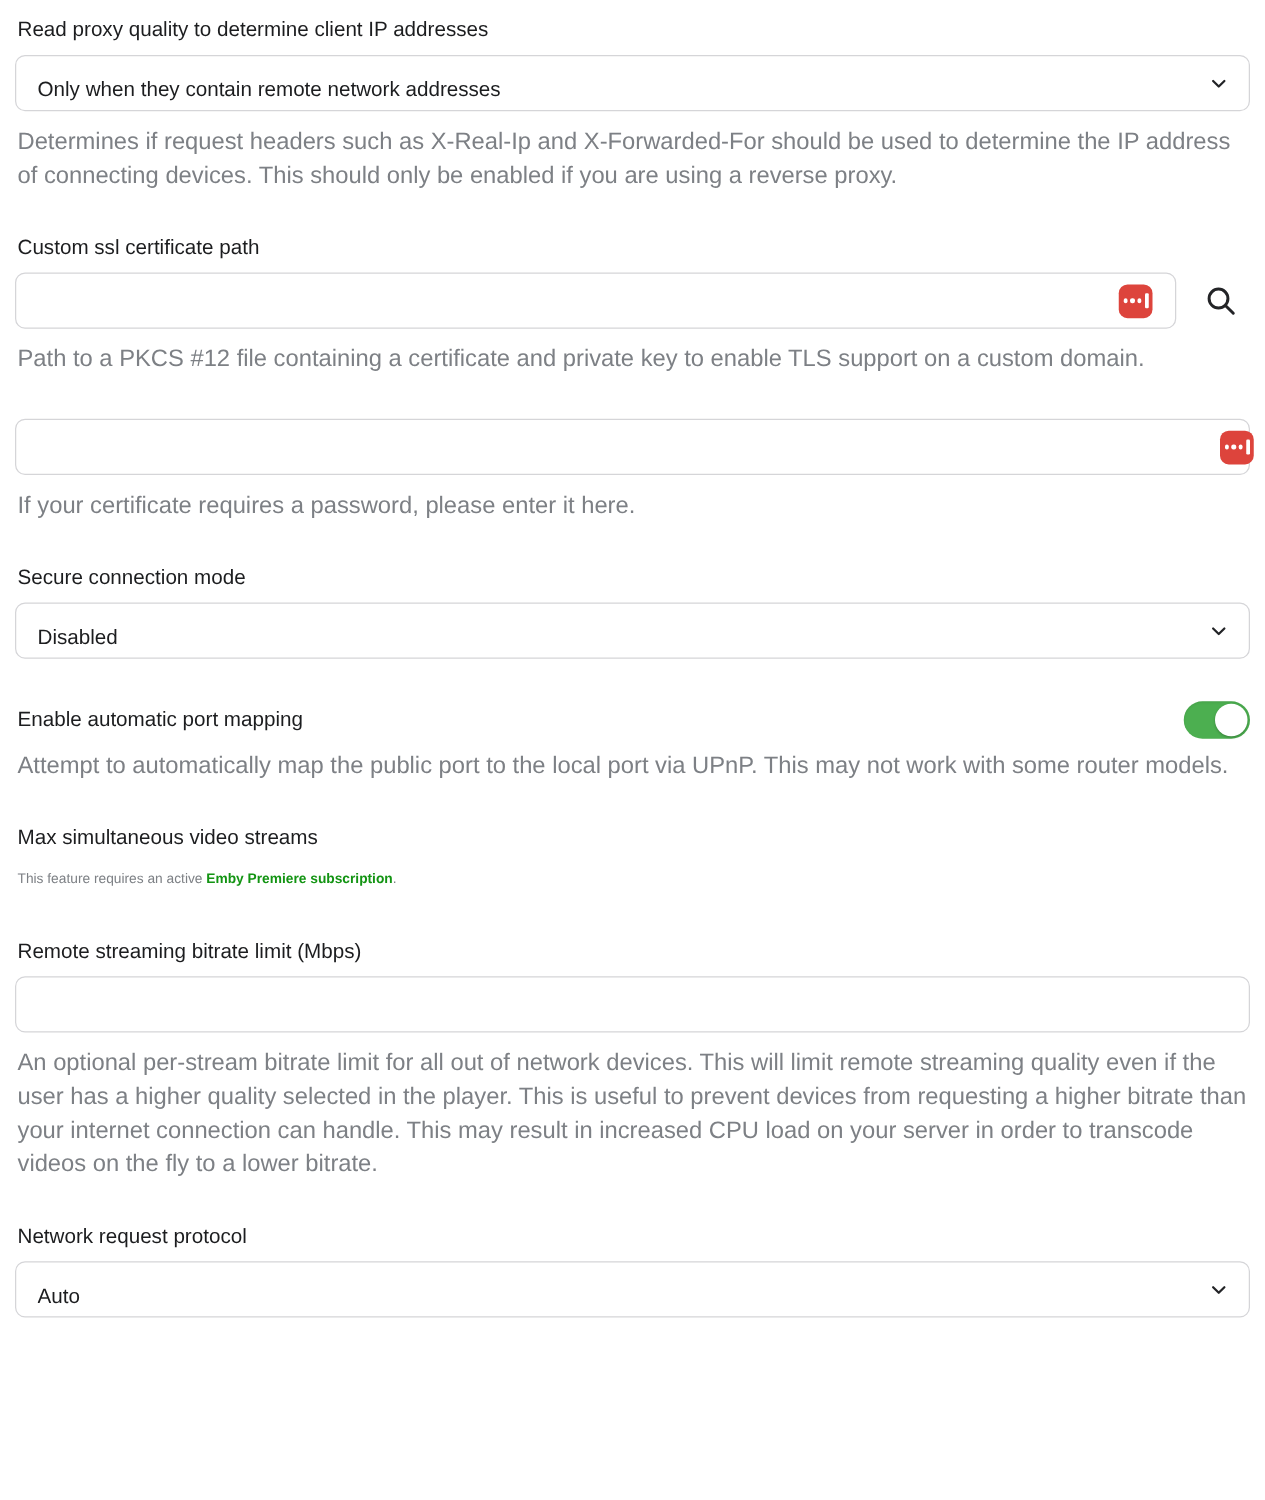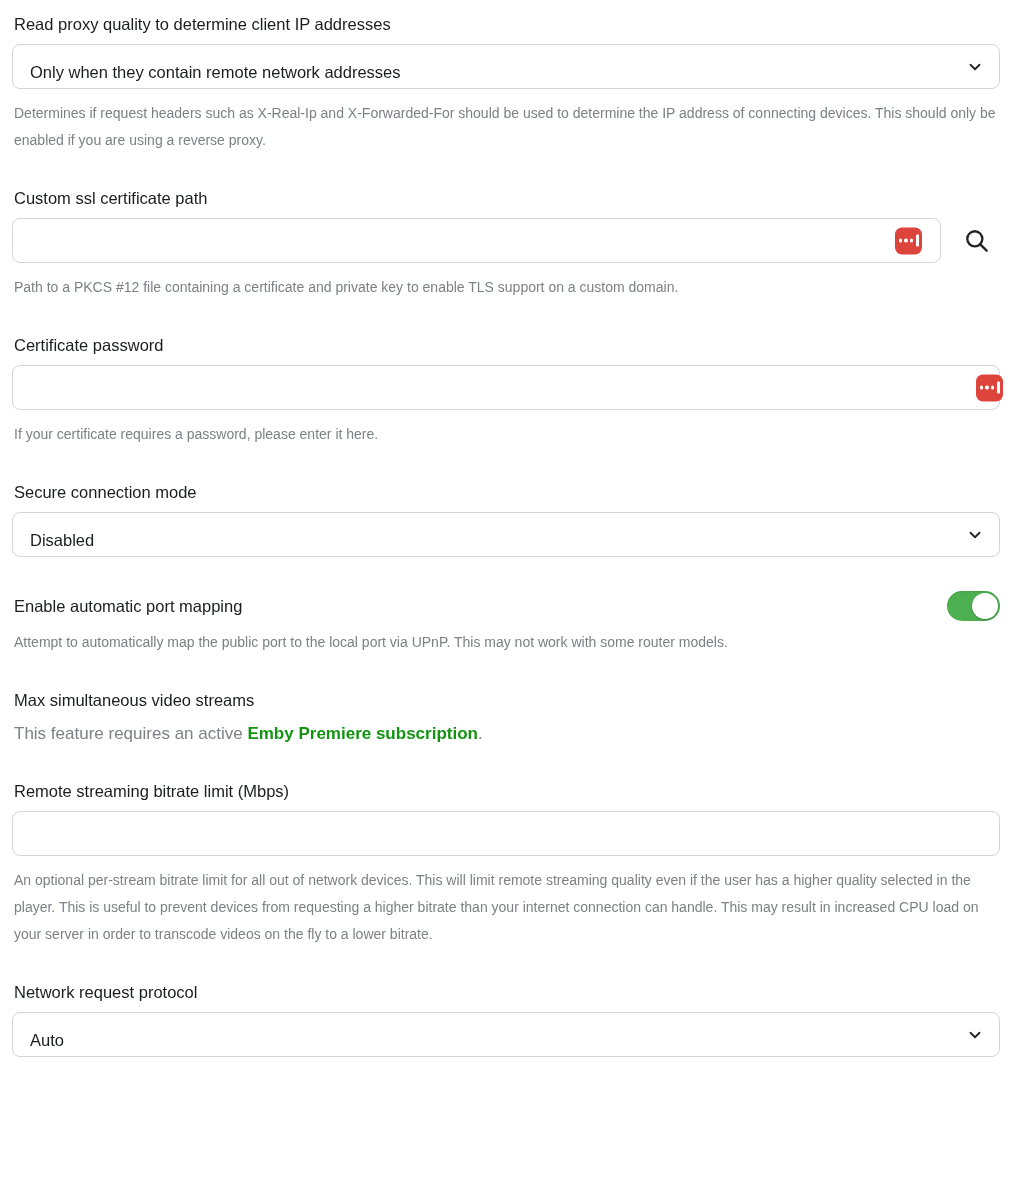--- a/index.html
+++ b/index.html
@@ -80,29 +80,29 @@
     padding: 0;
     margin: 0 10px 0 21px;
     width: 28px; height: 28px;
     cursor: pointer;
     display: flex;
     align-items: center;
     justify-content: center;
     flex: none;
   }
   .help {
-    font-size: 14px;
+    font-size: 19px;
     line-height: 27px;
     color: #7d8085;
     margin-top: 11px;
     margin-left: 2px;
   }
   .help-tight { margin-top: 8px; }
   .premiere-line {
-    font-size: 17px;
+    font-size: 11px;
     line-height: 27px;
     color: #7d8085;
     margin-left: 2px;
   }
   .premiere-link {
     font-weight: bold;
     cursor: pointer;
   }
   .toggle-row {
     display: flex;
@@ -157,21 +157,20 @@
       <svg width="27" height="27" viewBox="0 0 24 24" fill="none" stroke="#232427" stroke-width="2.1" stroke-linecap="round">
           <circle cx="10.5" cy="10.5" r="6.7"></circle>
           <line x1="15.6" y1="15.6" x2="21" y2="21"></line>
         </svg>
     </button>
   </div>
   <div class="help">Path to a PKCS #12 file containing a certificate and private key to enable TLS support on a custom domain.</div>
 </div>
 
 <div class="field">
-  <div class="field-label">Certificate password</div>
   <div class="input-wrap">
     <input class="text-input" type="password" value="" style="">
     <span class="pw-badge pw-edge" style="background: rgb(221, 68, 60);">
       <span class="dot"></span>
         <span class="dot"></span>
         <span class="dot"></span>
         <span class="bar"></span>
     </span>
   </div>
   <div class="help">If your certificate requires a password, please enter it here.</div>

